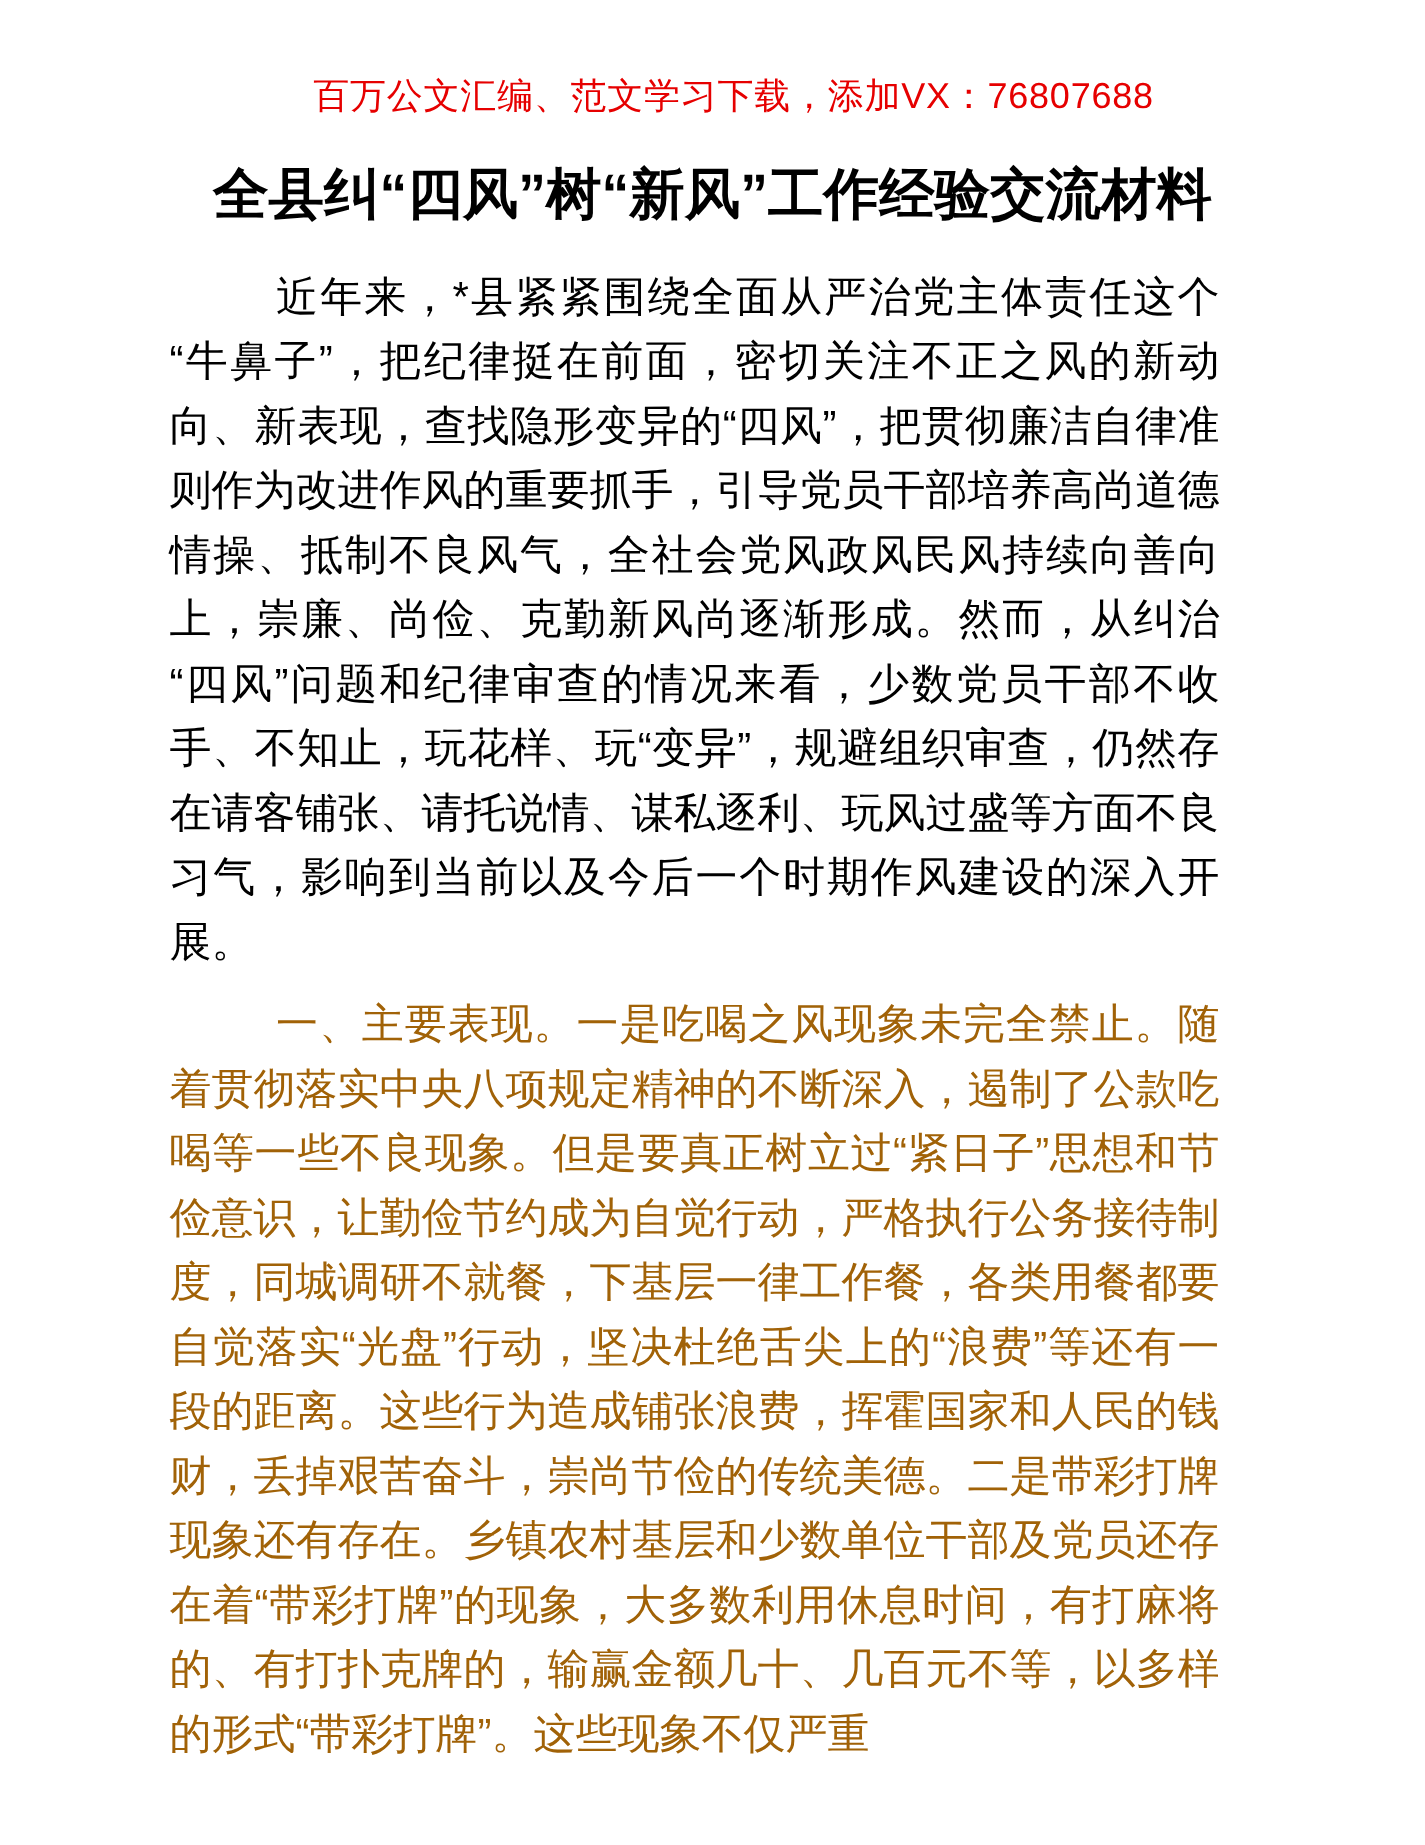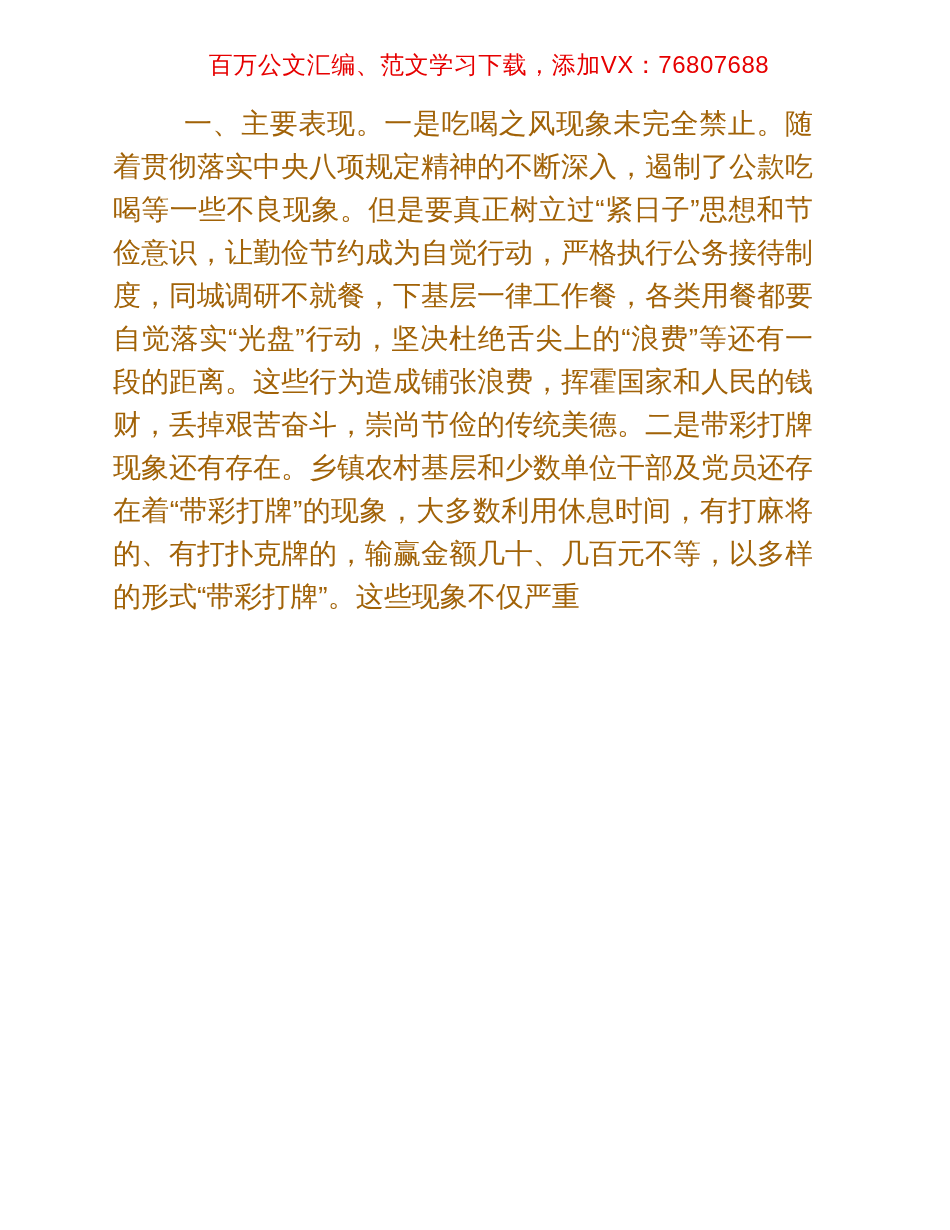--- a/index.html
+++ b/index.html
@@ -56,18 +56,20 @@
     margin-top: 12px;
   }
 </style>
 </head>
 <body>
 
 <div class="page" style="background: rgb(255, 255, 255);">
 
   <div class="notice" style="color: rgb(230, 0, 0); padding-left: 28px;">百万公文汇编、范文学习下载，添加VX：76807688</div>
 
+  <h1 class="doc-title" style="color: rgb(0, 0, 0);">全县纠“四风”树“新风”工作经验交流材料</h1>
 
   <div class="body-text">
+    <p class="para" style="color: rgb(0, 0, 0);">近年来，*县紧紧围绕全面从严治党主体责任这个“牛鼻子”，把纪律挺在前面，密切关注不正之风的新动向、新表现，查找隐形变异的“四风”，把贯彻廉洁自律准则作为改进作风的重要抓手，引导党员干部培养高尚道德情操、抵制不良风气，全社会党风政风民风持续向善向上，崇廉、尚俭、克勤新风尚逐渐形成。然而，从纠治“四风”问题和纪律审查的情况来看，少数党员干部不收手、不知止，玩花样、玩“变异”，规避组织审查，仍然存在请客铺张、请托说情、谋私逐利、玩风过盛等方面不良习气，影响到当前以及今后一个时期作风建设的深入开展。</p>
     <p class="para" style="color: #a16207;">一、主要表现。一是吃喝之风现象未完全禁止。随着贯彻落实中央八项规定精神的不断深入，遏制了公款吃喝等一些不良现象。但是要真正树立过“紧日子”思想和节俭意识，让勤俭节约成为自觉行动，严格执行公务接待制度，同城调研不就餐，下基层一律工作餐，各类用餐都要自觉落实“光盘”行动，坚决杜绝舌尖上的“浪费”等还有一段的距离。这些行为造成铺张浪费，挥霍国家和人民的钱财，丢掉艰苦奋斗，崇尚节俭的传统美德。二是带彩打牌现象还有存在。乡镇农村基层和少数单位干部及党员还存在着“带彩打牌”的现象，大多数利用休息时间，有打麻将的、有打扑克牌的，输赢金额几十、几百元不等，以多样的形式“带彩打牌”。这些现象不仅严重</p>
   </div>
 
 </div>
 
 </body></html>

